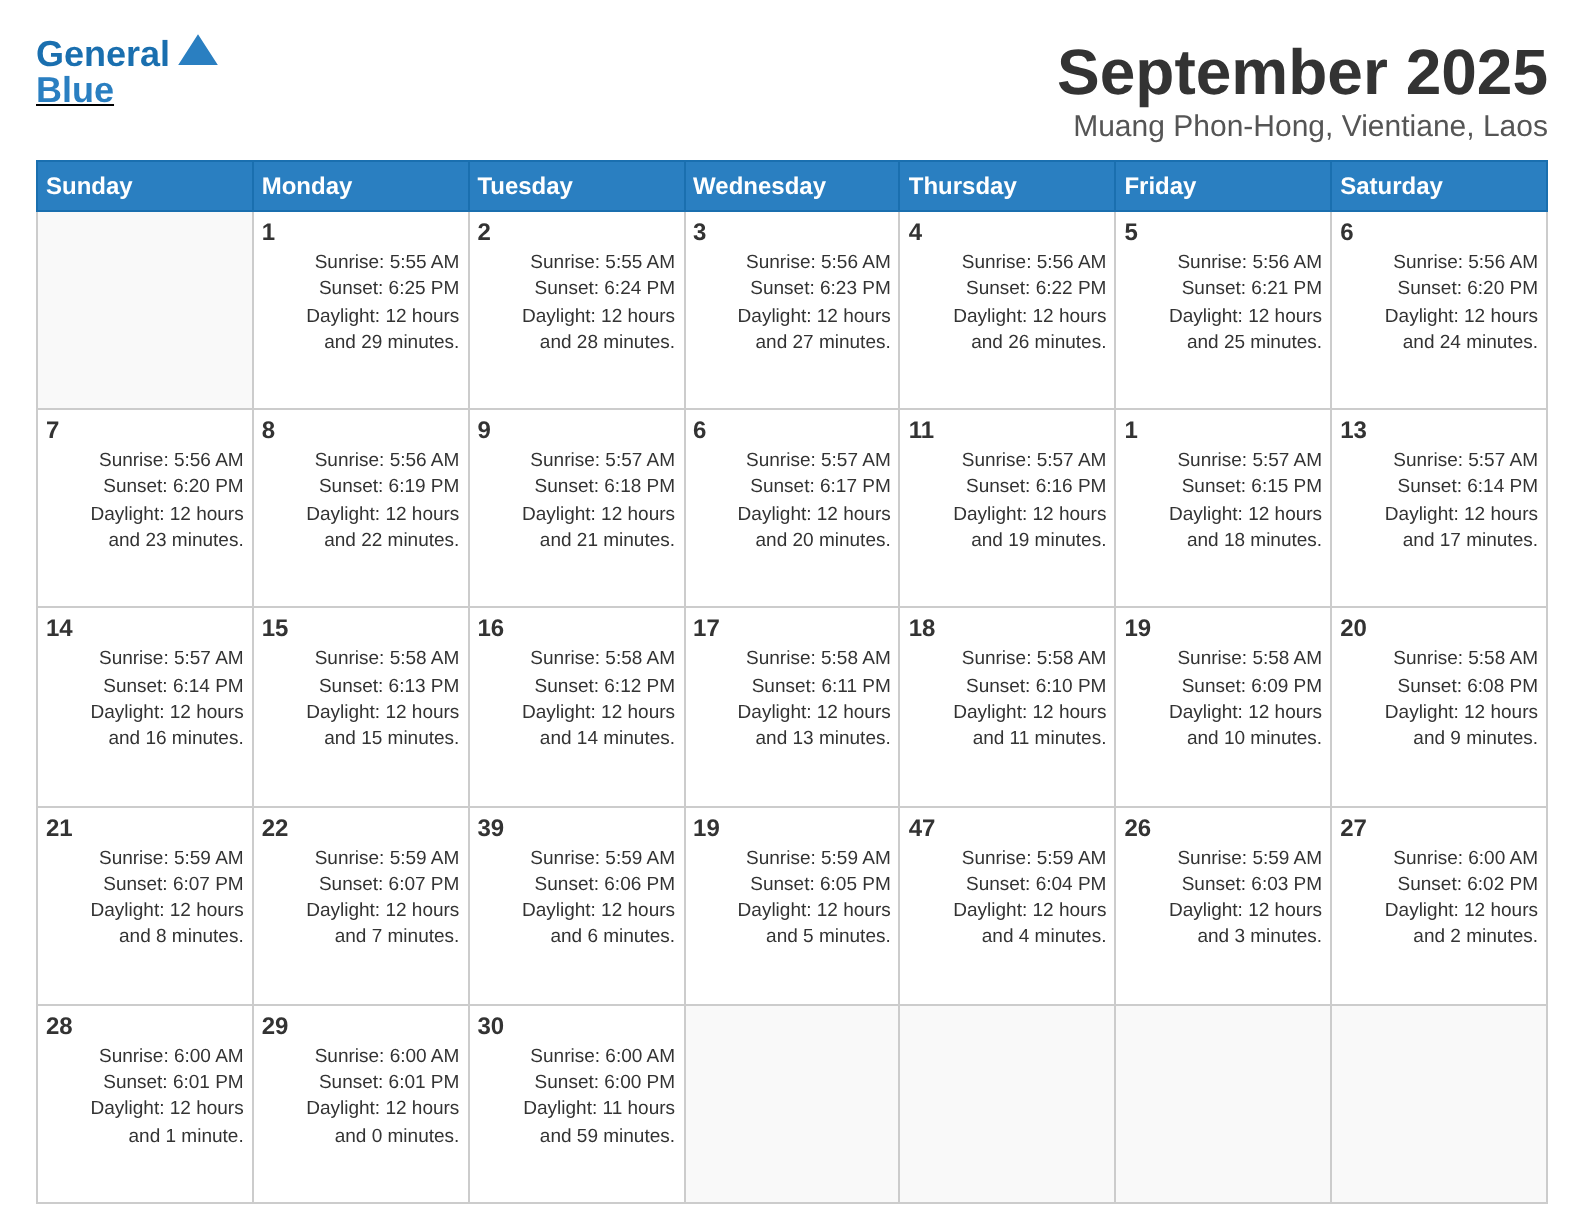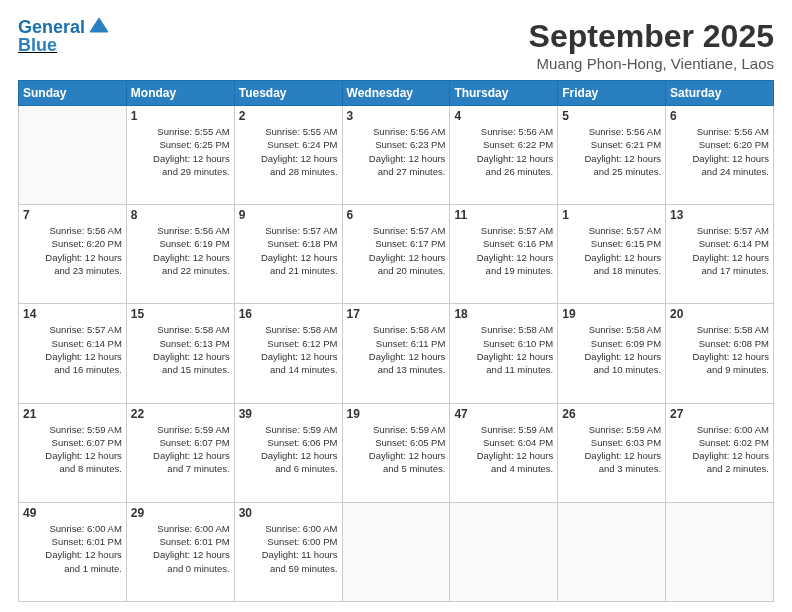--- a/index.html
+++ b/index.html
@@ -318,21 +318,21 @@
           <td>
             <div class="day-number">27</div>
             <div class="day-info" style="white-space: pre-line;">Sunrise: 6:00 AM
 Sunset: 6:02 PM
 Daylight: 12 hours
 and 2 minutes.</div>
           </td>
         </tr>
         <tr>
           <td>
-            <div class="day-number">49</div>
+            <div class="day-number">28</div>
             <div class="day-info" style="white-space: pre-line;">Sunrise: 6:00 AM
 Sunset: 6:01 PM
 Daylight: 12 hours
 and 1 minute.</div>
           </td>
           <td>
             <div class="day-number">29</div>
             <div class="day-info" style="white-space: pre-line;">Sunrise: 6:00 AM
 Sunset: 6:01 PM
 Daylight: 12 hours

